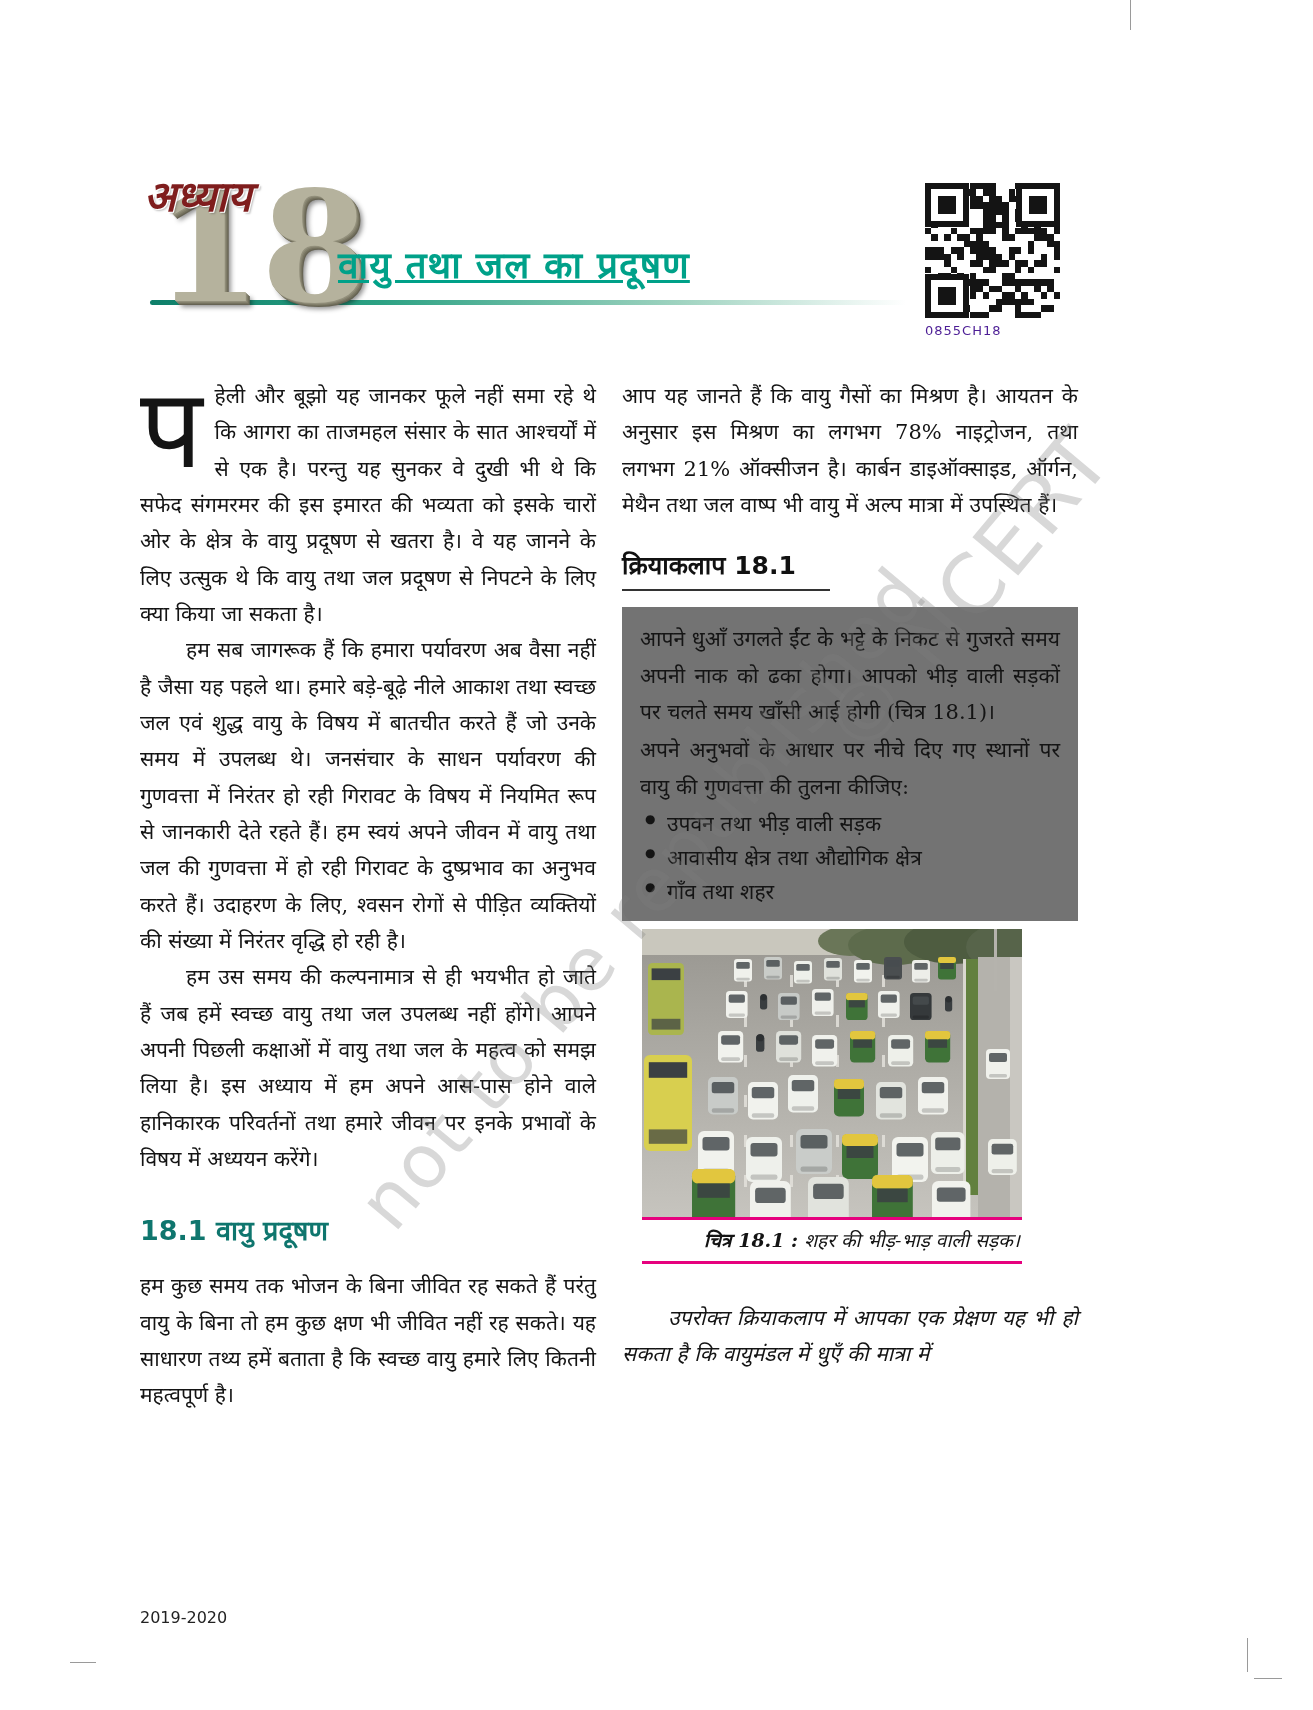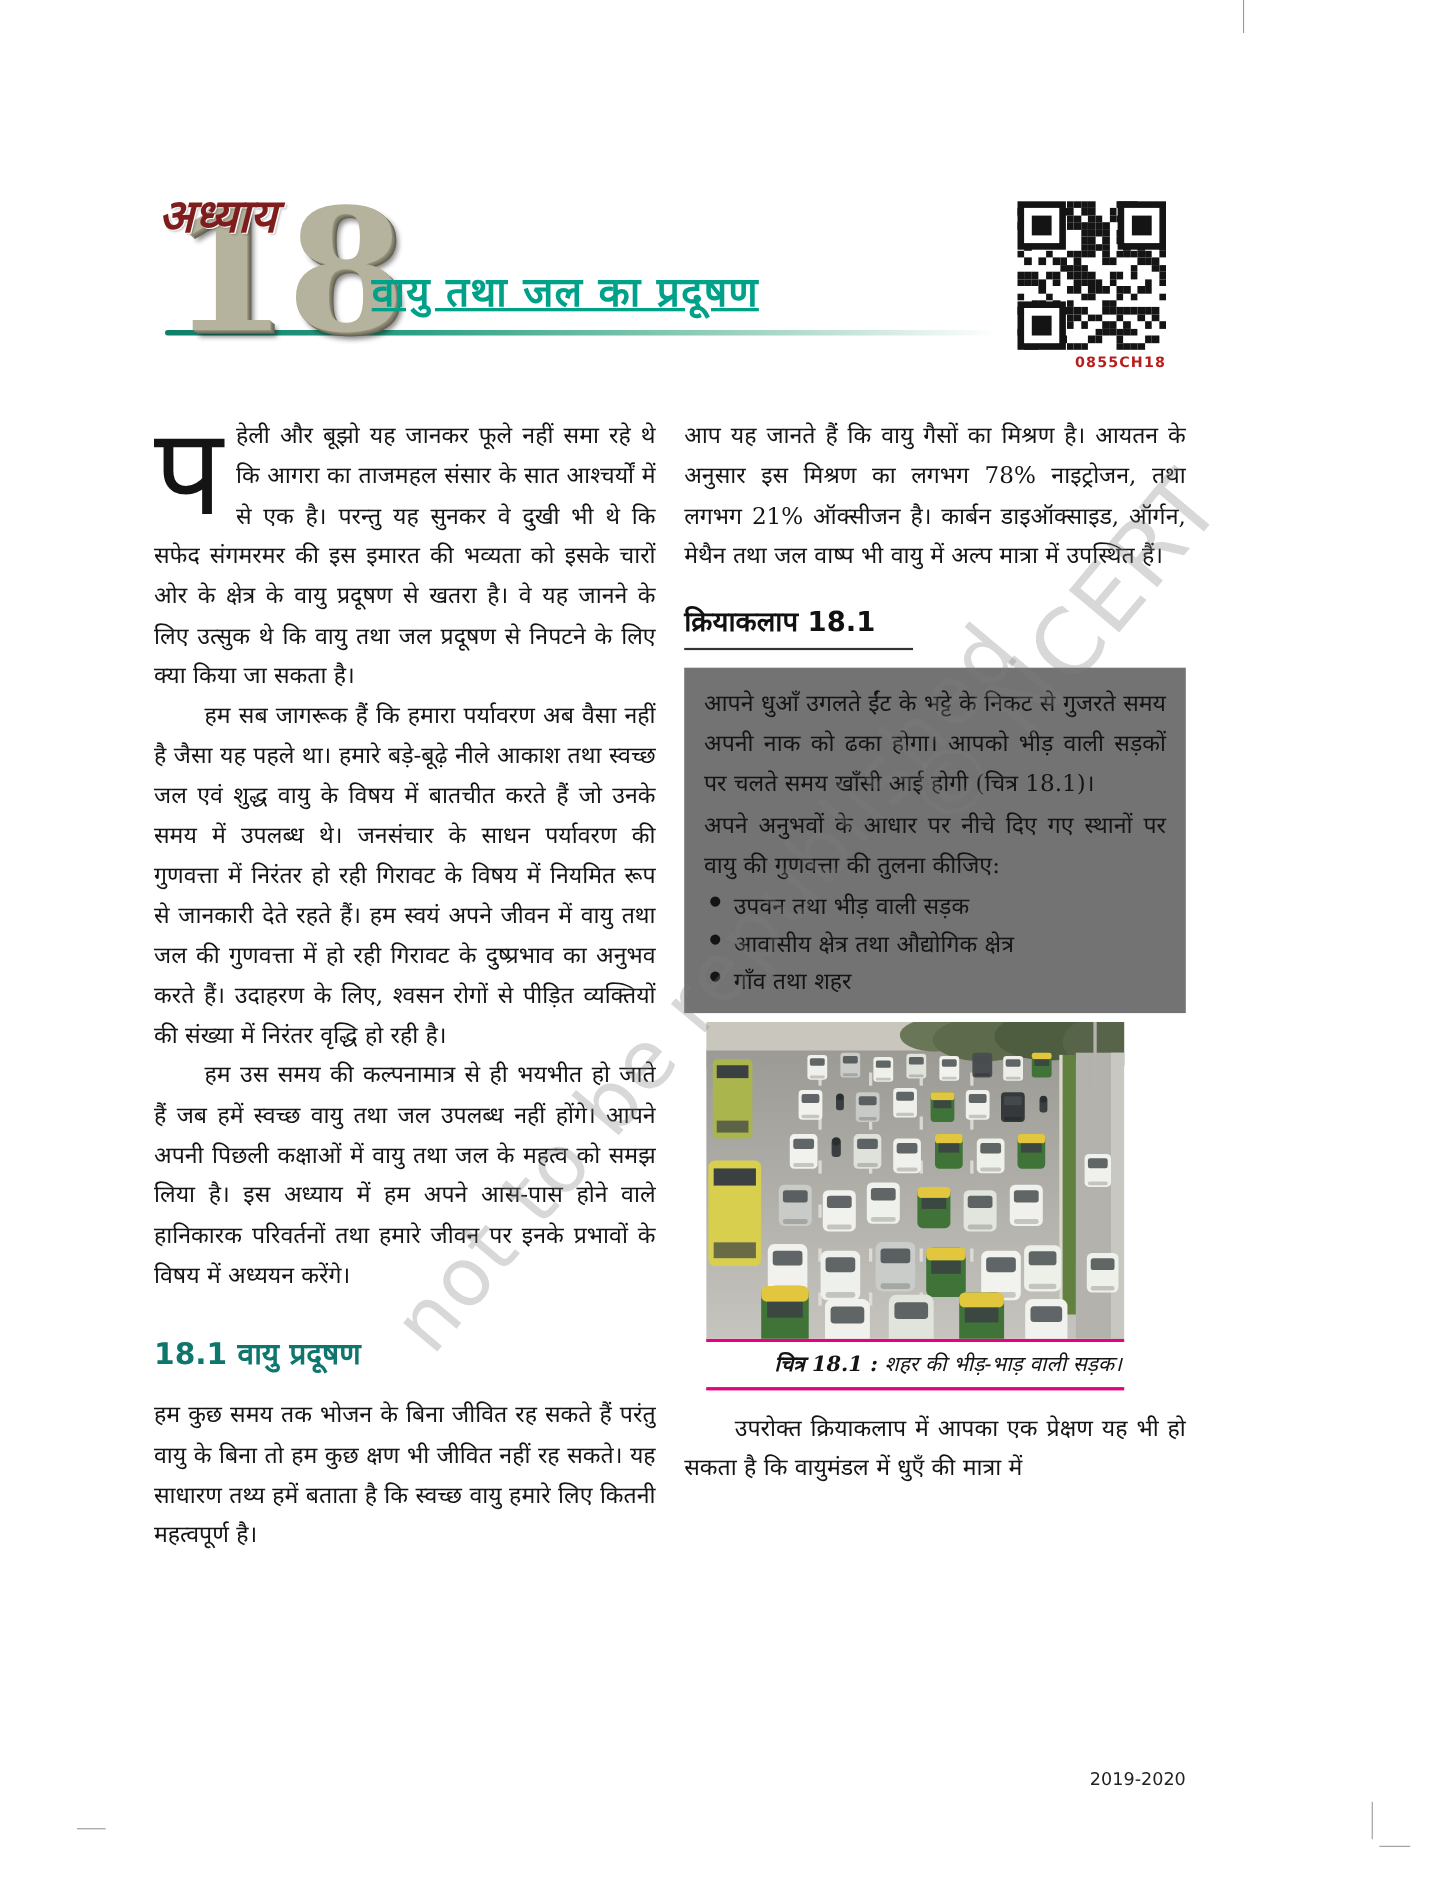--- a/index.html
+++ b/index.html
@@ -58,22 +58,22 @@
   .qr { position:relative; width:135px; height:135px; background:#ffffff; }
   .qr-modules { position:absolute; inset:0; display:grid;
     grid-template-columns:repeat(21,1fr); grid-template-rows:repeat(21,1fr); }
   .qr-modules .m { background:transparent; }
   .qr-modules .m.on { background:#141414; }
   .finder { position:absolute; width:44px; height:44px; background:#141414; }
   .finder::before { content:""; position:absolute; inset:6px;  background:#ffffff; }
   .finder::after  { content:""; position:absolute; inset:13px; background:#141414; }
   .f-tl { top:0; left:0; } .f-tr { top:0; right:0; } .f-bl { bottom:0; left:0; }
   .qr-label {
-    margin-top:5px; text-align:right; font-family:"DejaVu Sans","Liberation Sans",sans-serif;
-    font-size:13px; letter-spacing:1px; color:#b91c1c;font-weight:bold;
+    margin-top:5px; text-align:left; font-family:"DejaVu Sans","Liberation Sans",sans-serif;
+    font-size:13px; letter-spacing:1px; color:#4c1d95;
   }
 
   
   .columns { position:absolute; left:140px; top:378px; width:938px; display:flex; gap:26px; z-index:2; }
   .col { width:456px; }
   .para { font-size:21px; line-height:1.73; text-align:justify; }
   .indent { text-indent:46px; }
   .dropcap {
     float:left; font-size:110px; line-height:0.72; padding:12px 12px 0 0;
     font-family:"DejaVu Serif","Liberation Serif",serif; color:#141414;
@@ -95,24 +95,24 @@
   .bullets li { position:relative; padding-left:27px; font-size:21px; line-height:1.62; text-align:justify; }
   .bullets li::before { content:"●"; position:absolute; left:5px; top:3px; font-size:12px; color:#141414; }
 
   .figure { margin:8px 0 0 20px; width:380px; }
   .figure svg { display:block; width:380px; height:288px; }
   .caption {
     border-top:3px solid #e6017e; border-bottom:3px solid #e6017e;
     padding:7px 2px; text-align:right; font-size:19px; font-style:italic; line-height:1.4;
   }
   .cap-label { font-weight:bold; }
-  .after-fig { margin-top:16px; }
+  .after-fig { margin-top:36px;font-style:italic; }
 
   .page-footer {
-    position:absolute; left:140px; top:1608px; width:938px; text-align:right;
+    position:absolute; left:140px; top:1608px; width:938px; text-align:left;
     font-family:"DejaVu Sans","Liberation Sans",sans-serif; font-size:16px; color:#222222; z-index:2;
   }
 </style>
 </head>
 <body>
 
 <div class="page">
 
   <div class="crop crop-tr"></div>
   <div class="crop crop-br"></div>

